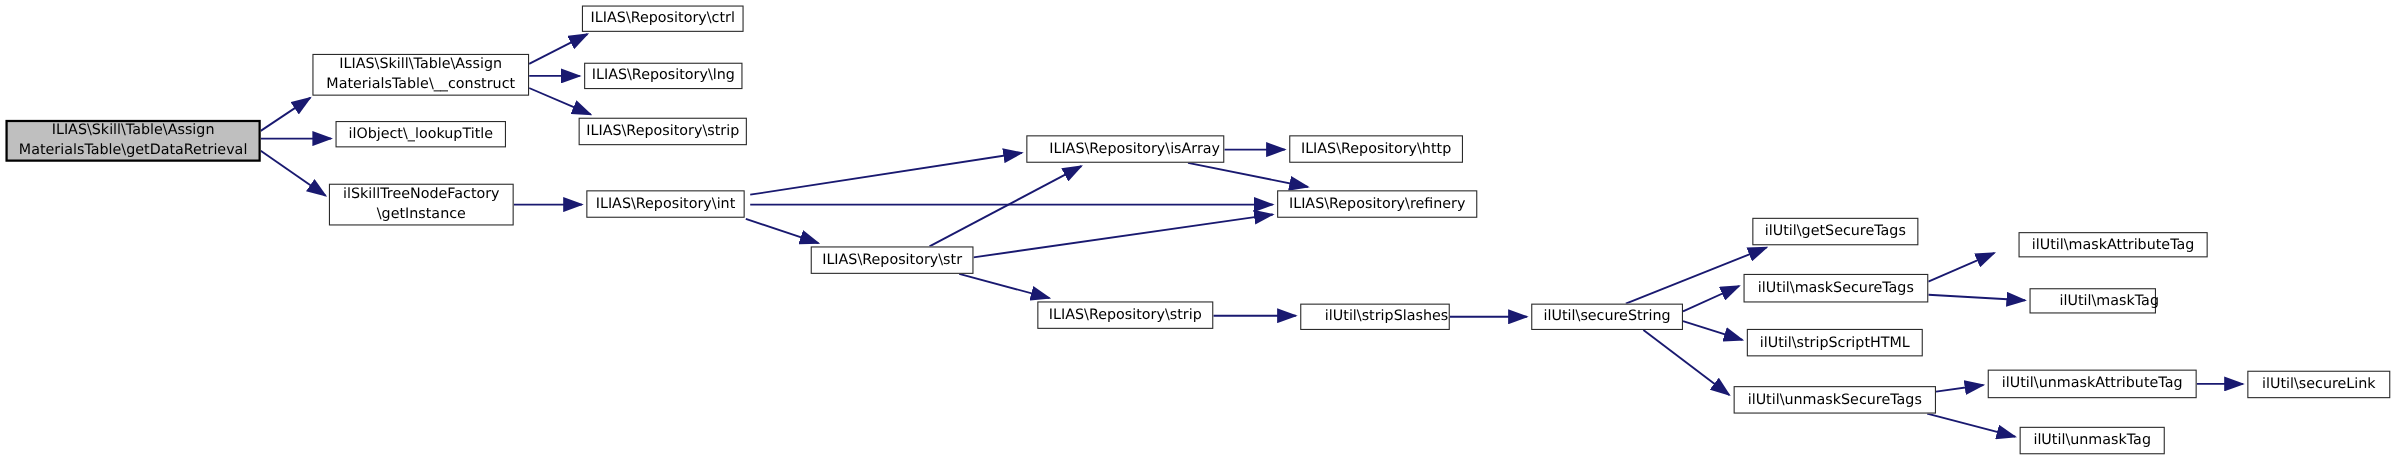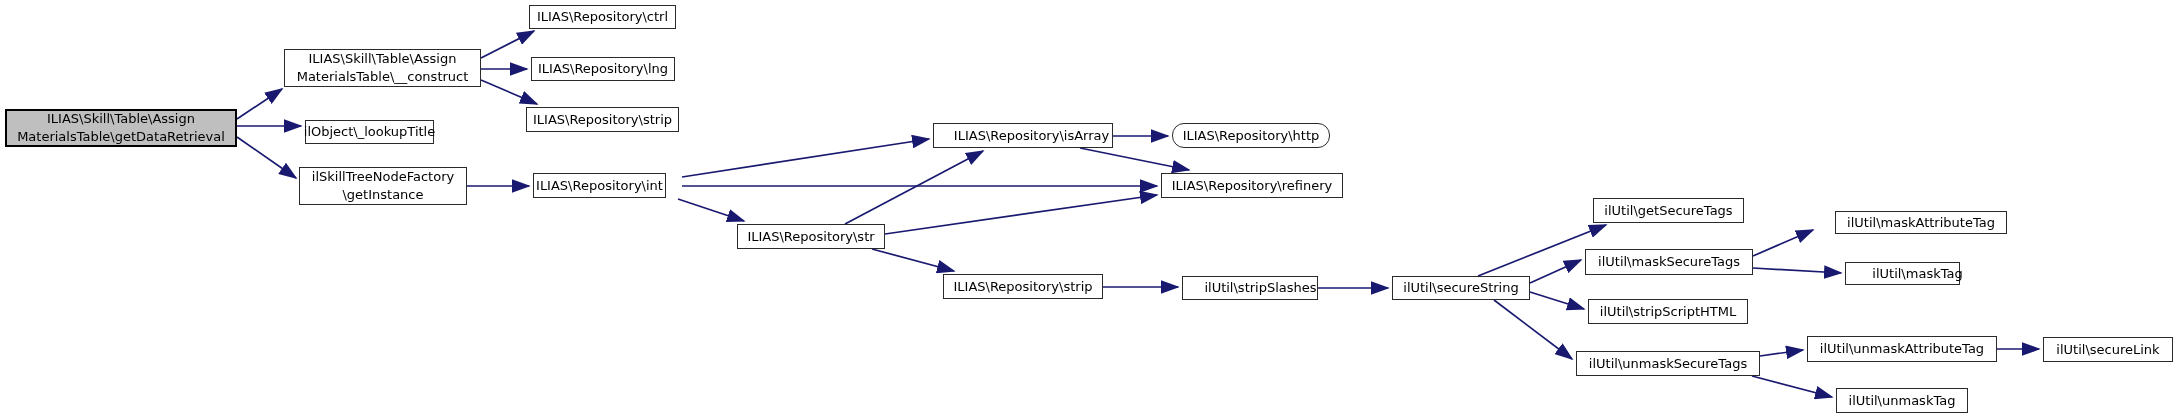--- a/index.html
+++ b/index.html
@@ -71,40 +71,40 @@
         <line x1="1997" y1="349" x2="2039" y2="349" marker-end="url(#arrow)"></line>
       </g>
   </svg>
 
   <div class="node root" style="left:5px;top:109px;width:232px;height:38px;">ILIAS\Skill\Table\Assign
 MaterialsTable\getDataRetrieval</div>
 
   <div class="node" style="left:284px;top:49px;width:197px;height:38px;">ILIAS\Skill\Table\Assign
 MaterialsTable\__construct</div>
 
-  <div class="node" style="left:305px;top:120px;width:129px;height:24px;">ilObject\_lookupTitle</div>
+  <div class="node" style="left:305px;top:110px;width:155px;height:24px;">ilObject\_lookupTitle</div>
 
   <div class="node" style="left:299px;top:167px;width:168px;height:38px;">ilSkillTreeNodeFactory
 \getInstance</div>
 
   <div class="node" style="left:529px;top:5px;width:147px;height:24px;text-align:right;">ILIAS\Repository\ctrl</div>
 
   <div class="node" style="left:531px;top:57px;width:144px;height:24px;">ILIAS\Repository\lng</div>
 
   <div class="node" style="left:526px;top:107px;width:153px;height:25px;">ILIAS\Repository\strip</div>
 
-  <div class="node" style="left:533px;top:173px;width:133px;height:25px;">ILIAS\Repository\int</div>
+  <div class="node" style="left:533px;top:173px;width:144px;height:25px;">ILIAS\Repository\int</div>
 
   <div class="node" style="left:933px;top:123px;width:180px;height:25px;padding-left:17px;">ILIAS\Repository\isArray</div>
 
   <div class="node" style="left:737px;top:224px;width:148px;height:25px;">ILIAS\Repository\str</div>
 
   <div class="node" style="left:943px;top:274px;width:160px;height:25px;">ILIAS\Repository\strip</div>
 
-  <div class="node" style="left:1172px;top:123px;width:158px;height:25px;border-radius:12px;">ILIAS\Repository\http</div>
+  <div class="node" style="left:1172px;top:123px;width:158px;height:25px;">ILIAS\Repository\http</div>
 
   <div class="node" style="left:1161px;top:173px;width:182px;height:25px;">ILIAS\Repository\refinery</div>
 
   <div class="node" style="left:1182px;top:276px;width:136px;height:24px;padding-left:21px;">ilUtil\stripSlashes</div>
 
   <div class="node" style="left:1392px;top:276px;width:138px;height:24px;">ilUtil\secureString</div>
 
   <div class="node" style="left:1593px;top:198px;width:151px;height:25px;">ilUtil\getSecureTags</div>
 
   <div class="node" style="left:1588px;top:299px;width:160px;height:25px;">ilUtil\stripScriptHTML</div>

